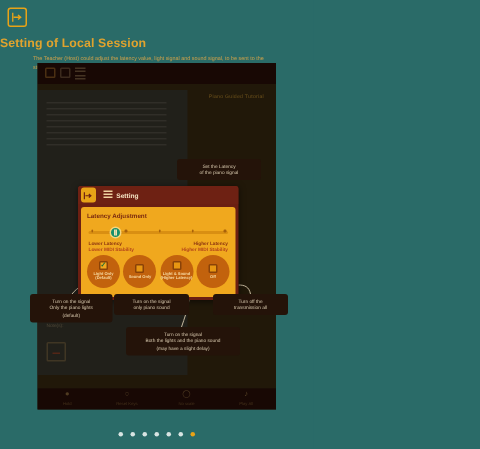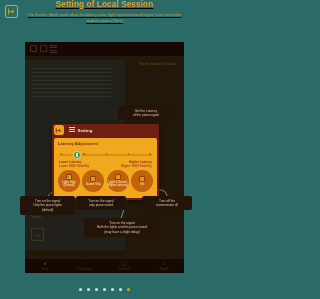--- a/index.html
+++ b/index.html
@@ -20,21 +20,21 @@
     position: absolute; left: 5px; top: 5px;
     width: 13px; height: 13px;
     border: 1px solid #e8a317;
     border-radius: 2px;
     background: #2a6b68;
     display: flex; align-items: center; justify-content: center;
   }
   .back-btn svg { display:block; }
 
   
-  .header { position: absolute; left: 0; top: 0; width: 209px; text-align: center; text-decoration: underline; }
+  .header { position: absolute; left: 0; top: 24px; width: 209px; text-align: left; }
   .title {
     color: #e0a32e;
     font-size: 8.2px;
     font-weight: bold;
     letter-spacing: .1px;
     line-height: 10px;
   }
   .subtitle {
     color: #cfa24a;
     font-size: 3.6px;

